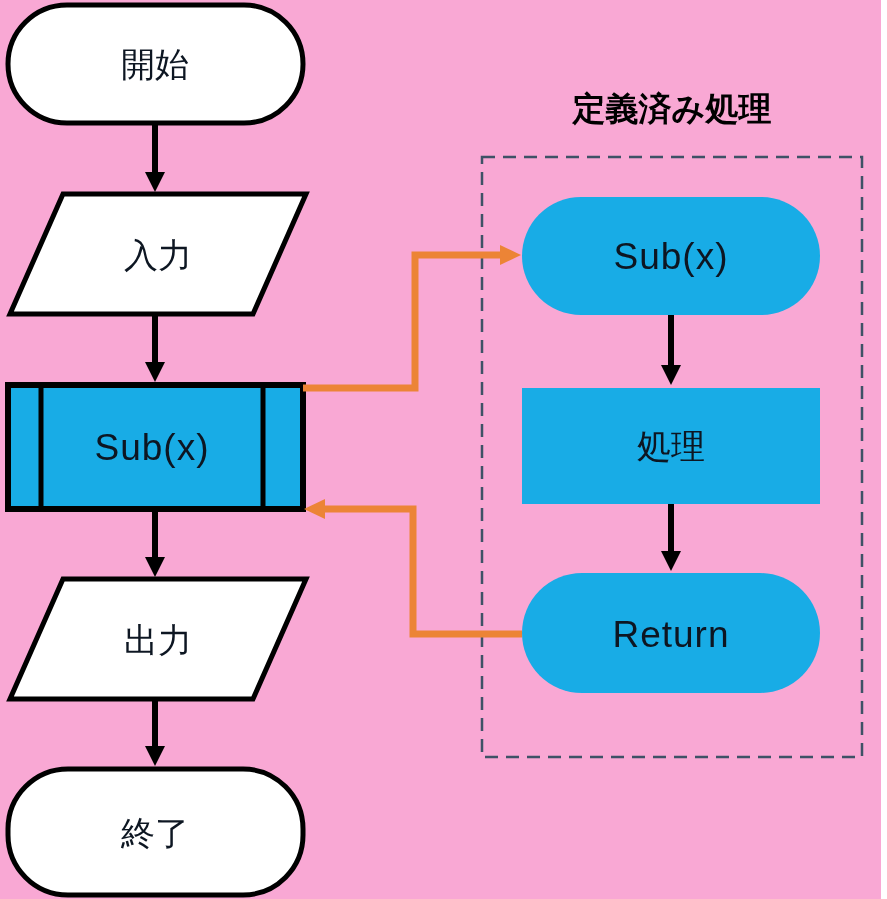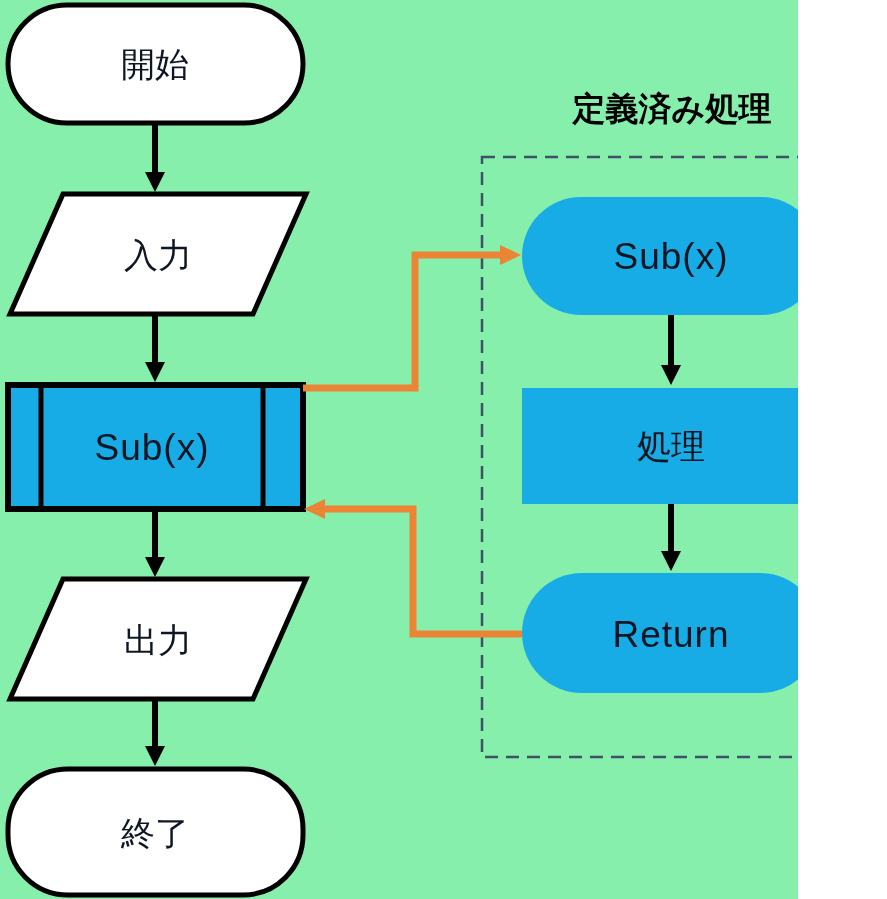--- a/index.html
+++ b/index.html
@@ -3,23 +3,23 @@
 <meta charset="utf-8">
 <style>
   html, body {
     margin: 0;
     padding: 0;
     background: #ffffff;
     font-family: "Liberation Sans", sans-serif;
   }
   .canvas-wrap {
     position: relative;
-    width: 798px;
+    width: 881px;
     height: 899px;
-    background: #86efac;
+    background: #f9a8d4;
     overflow: hidden;
   }
   svg { display: block; }
   text {
     font-family: "Liberation Sans", sans-serif;
     fill: #0d1622;
   }
   .node-label { font-size: 34px; }
   .latin-label { font-size: 37px; font-weight: 400; letter-spacing: 1px; }
   .group-title { font-size: 33px; font-weight: 700; fill: #000000; }

